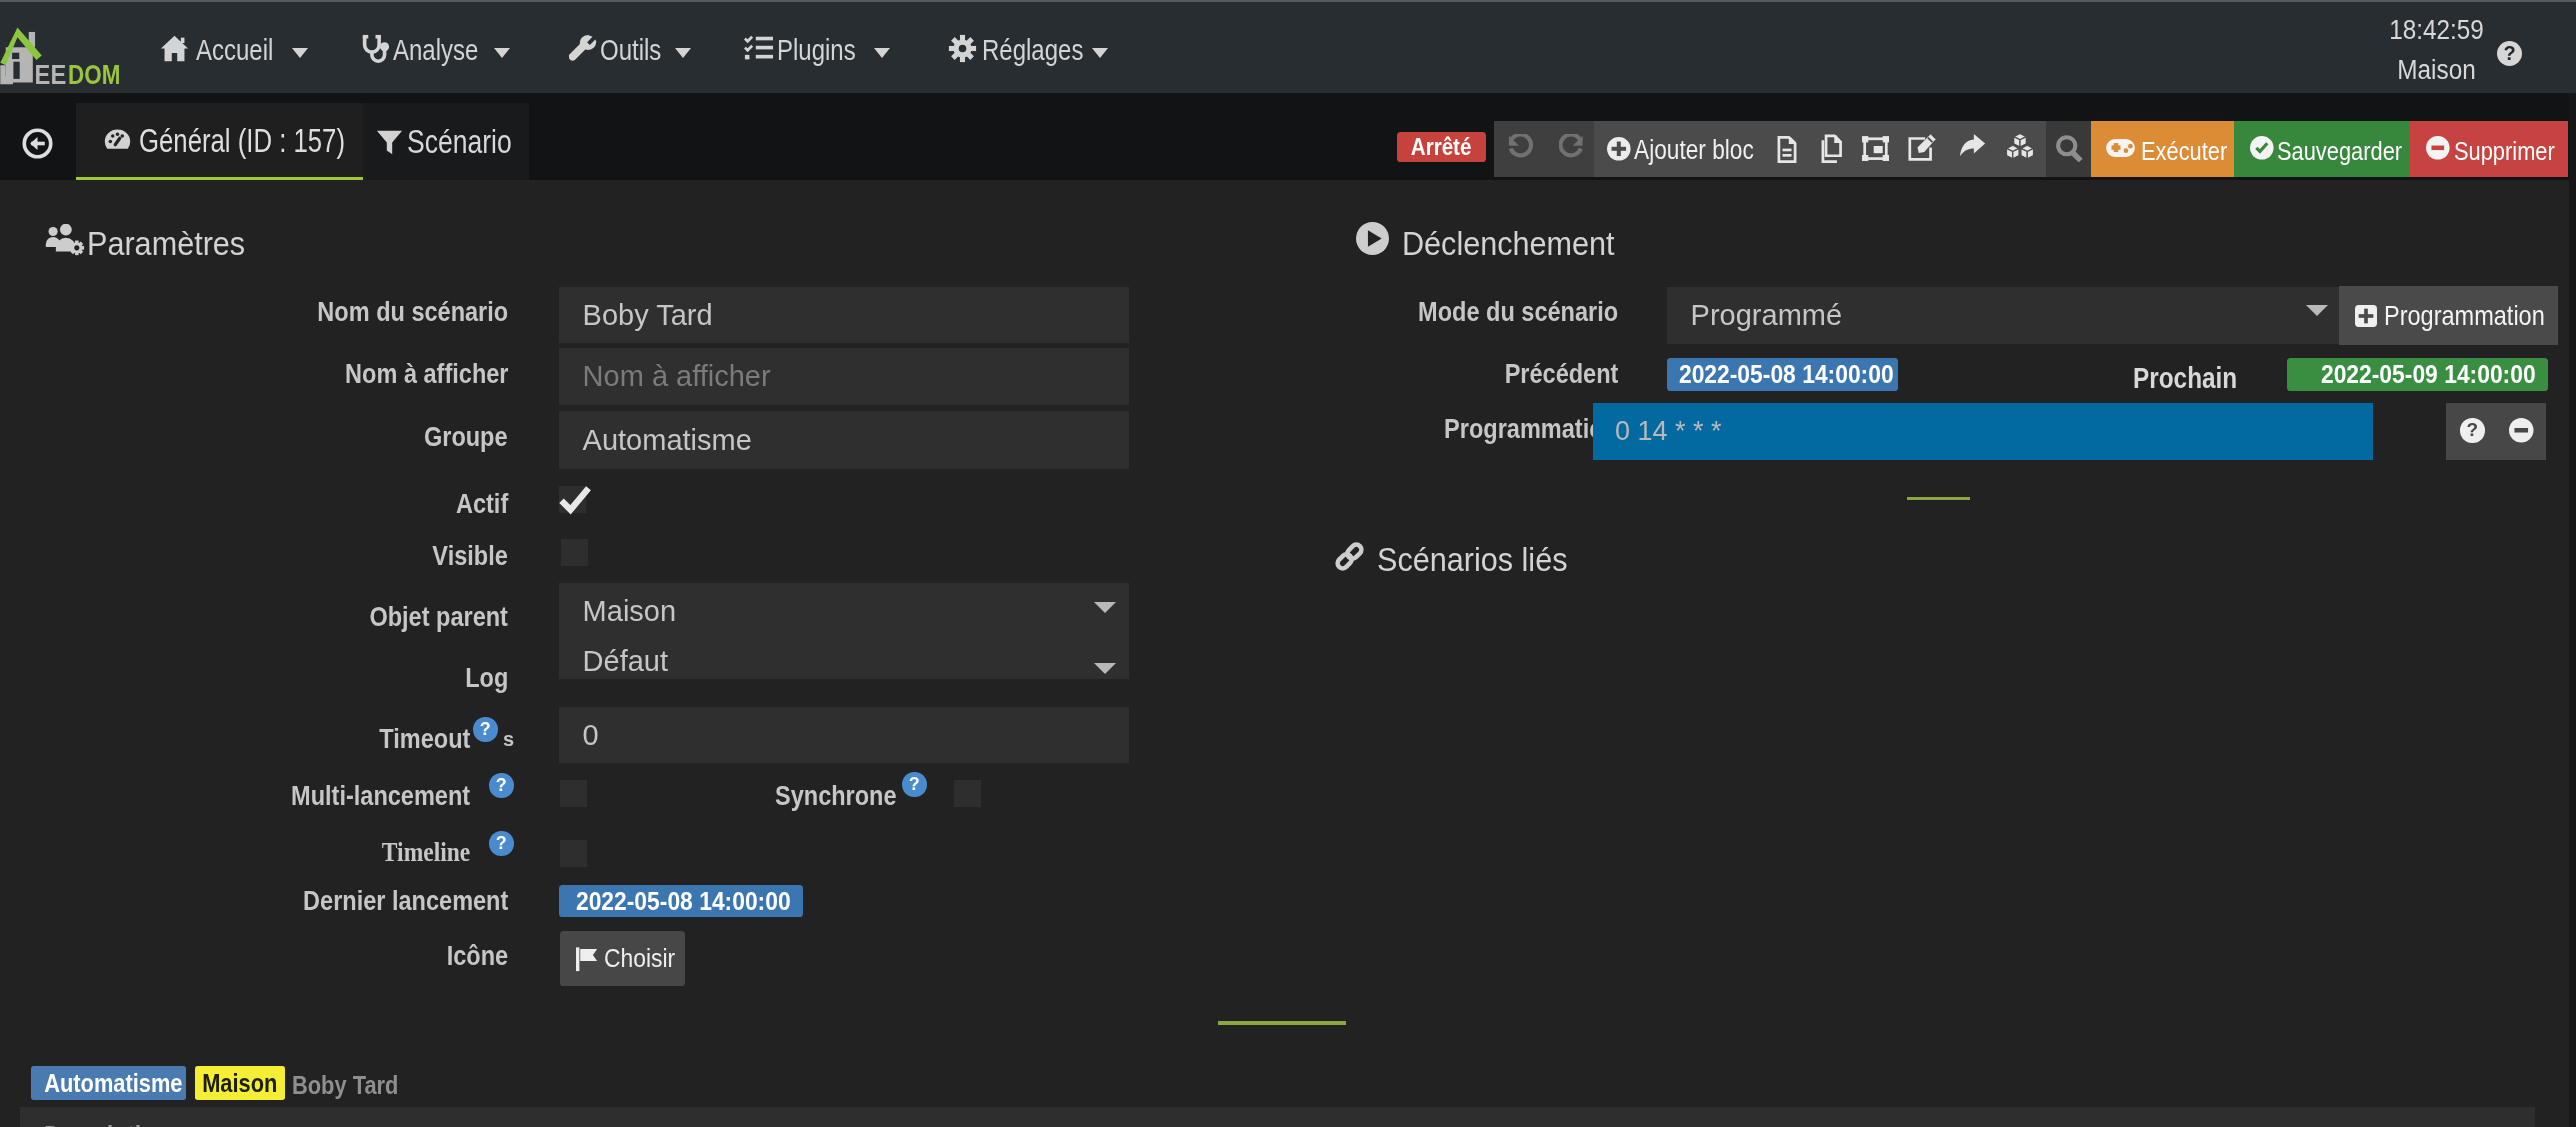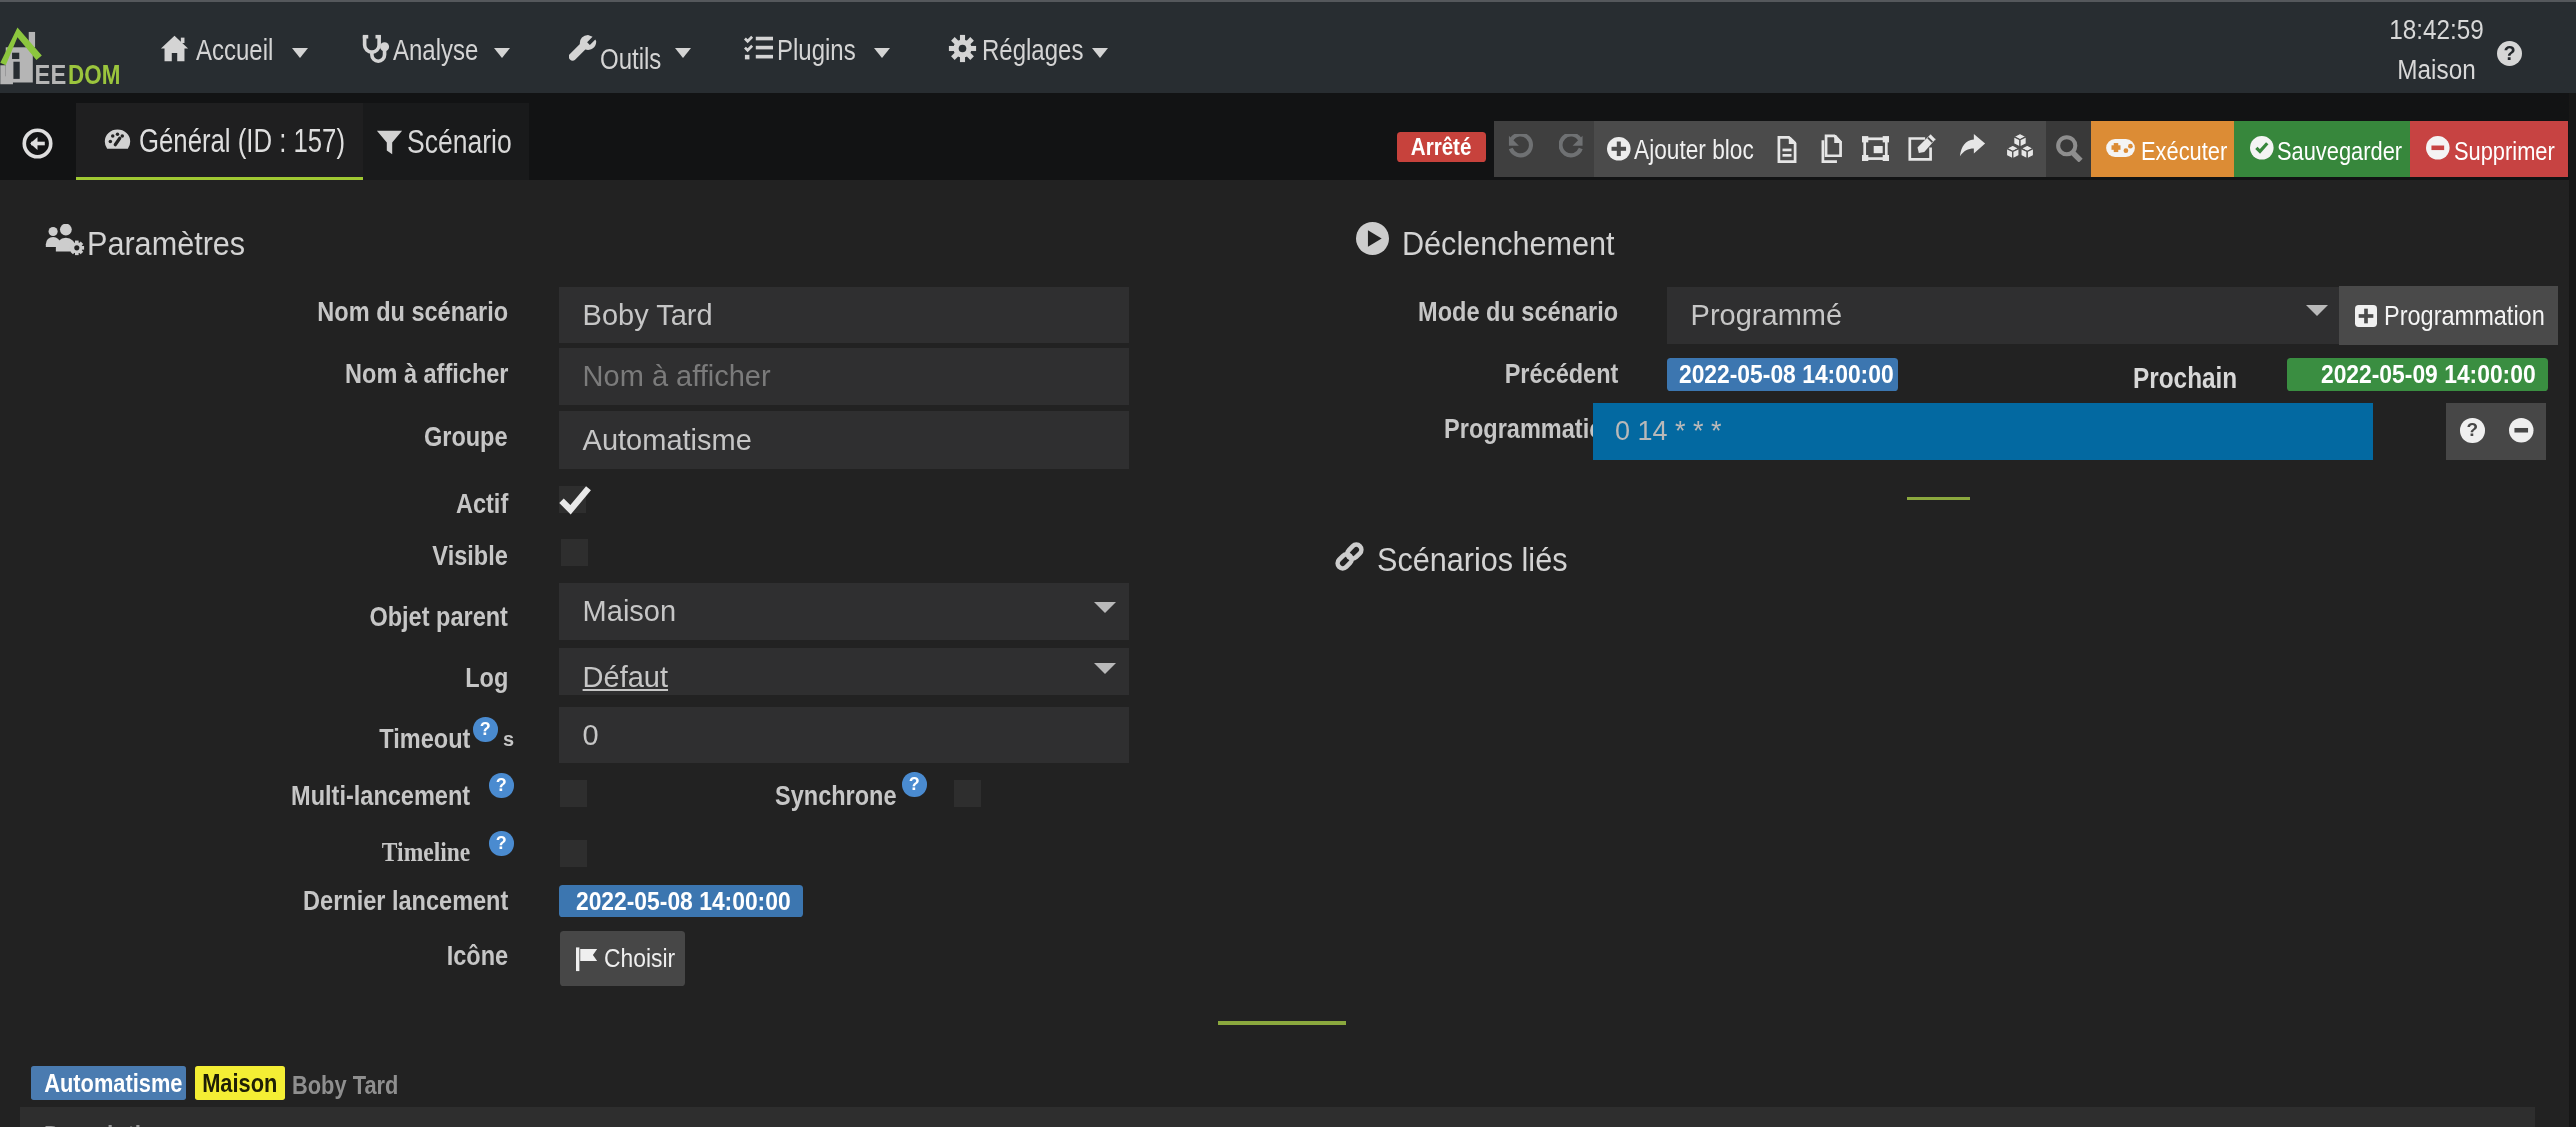--- a/index.html
+++ b/index.html
@@ -48,21 +48,21 @@
   <rect x="16" y="1" width="6" height="4" fill="#d4d4d4"></rect>
   <path d="M12 20 v3 a7 7 0 0 0 14 0 v-5" fill="none" stroke="#d4d4d4" stroke-width="4"></path>
   <circle cx="26" cy="14" r="5" fill="#d4d4d4"></circle>
 </svg>
 <div class="ab" style="left:393px;top:33px;font-size:30px;color:#d4d4d4;"><span class="sx80 ol">Analyse</span></div>
 <div class="caret" style="left:494px;top:48px;border-left-width:8.2px;border-right-width:8.2px;border-top-width:10px;border-top-color:#d4d4d4;"></div>
 
 <svg class="ab" style="left:569px;top:34px;" width="29" height="29" viewBox="0 0 32 32">
   <path d="M30 8 a9 9 0 0 1 -12 9 L7 28 a4 4 0 0 1 -6 -6 L12 11 A9 9 0 0 1 21 1 l5 2 -6 6 3 3 6 -6 z" fill="#d4d4d4"></path>
 </svg>
-<div class="ab" style="left:600px;top:42px;font-size:30px;color:#d4d4d4;text-align:center;"><span class="sx80 ol">Outils</span></div>
+<div class="ab" style="left:600px;top:33px;font-size:30px;color:#d4d4d4;text-align:center;"><span class="sx80 ol">Outils</span></div>
 <div class="caret" style="left:675px;top:48px;border-left-width:8.2px;border-right-width:8.2px;border-top-width:10px;border-top-color:#d4d4d4;"></div>
 
 <svg class="ab" style="left:744px;top:34px;" width="29" height="29" viewBox="0 0 32 32">
   <polyline points="1,5 4,8 9,3" fill="none" stroke="#d4d4d4" stroke-width="3"></polyline>
   <rect x="13" y="3" width="19" height="4" fill="#d4d4d4"></rect>
   <polyline points="1,15 4,18 9,13" fill="none" stroke="#d4d4d4" stroke-width="3"></polyline>
   <rect x="13" y="13" width="19" height="4" fill="#d4d4d4"></rect>
   <rect x="1" y="23" width="5" height="5" fill="#d4d4d4"></rect>
   <rect x="13" y="23" width="19" height="4" fill="#d4d4d4"></rect>
 </svg>
@@ -250,21 +250,21 @@
 </svg>
 
 <div class="lbl" style="top:540px;"><span class="sx84 orr">Visible</span></div>
 <div class="cb" style="left:561px;top:539px;"></div>
 
 <div class="lbl" style="top:601px;"><span class="sx84 orr">Objet parent</span></div>
 <div class="inp" style="top:583px;height:57px;line-height:57px;">Maison</div>
 <div class="caret" style="left:1094px;top:602px;"></div>
 
 <div class="lbl" style="top:662px;"><span class="sx84 orr">Log</span></div>
-<div class="inp" style="top:648px;height:47px;line-height:59px;text-decoration:underline;">Défaut</div>
+<div class="inp" style="top:632px;height:47px;line-height:59px;">Défaut</div>
 <div class="caret" style="left:1094px;top:663px;"></div>
 
 <div class="lbl" style="top:723px;right:2106px;"><span class="sx84 orr">Timeout</span></div>
 <div class="qm" style="left:473px;top:717px;">?</div>
 <div class="ab" style="left:503px;top:728px;color:#c6c6c6;font-weight:bold;font-size:20px;">s</div>
 <div class="inp" style="top:707px;height:56px;line-height:56px;">0</div>
 
 <div class="lbl" style="top:780px;right:2106px;"><span class="sx84 orr">Multi-lancement</span></div>
 <div class="qm" style="left:489px;top:773px;">?</div>
 <div class="cb" style="left:560px;top:780px;"></div>

